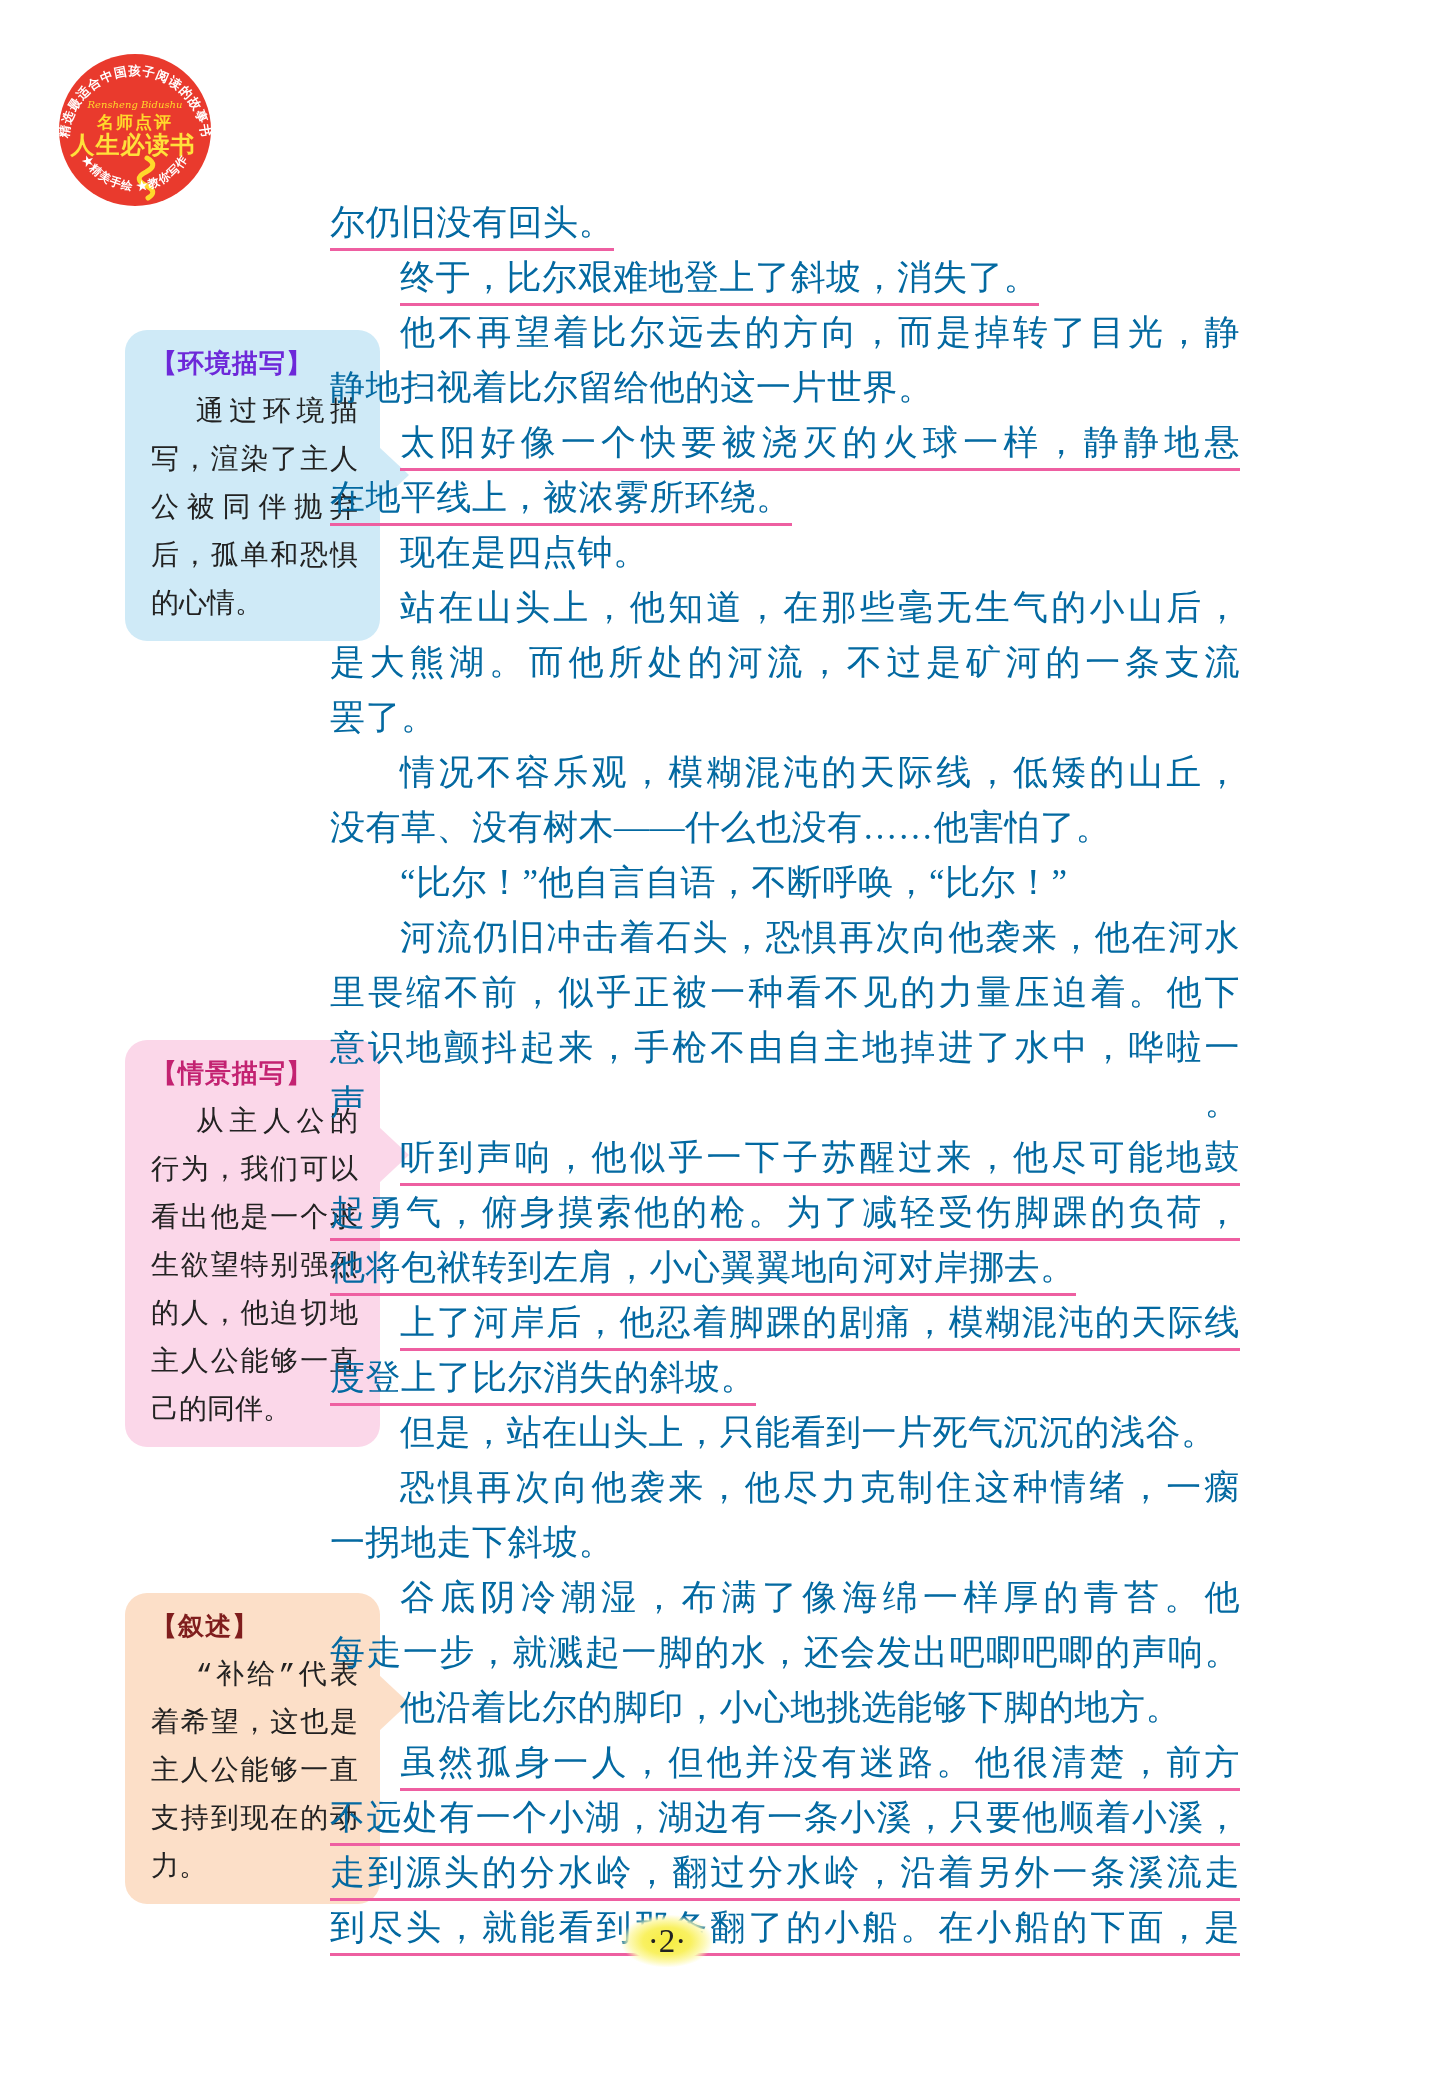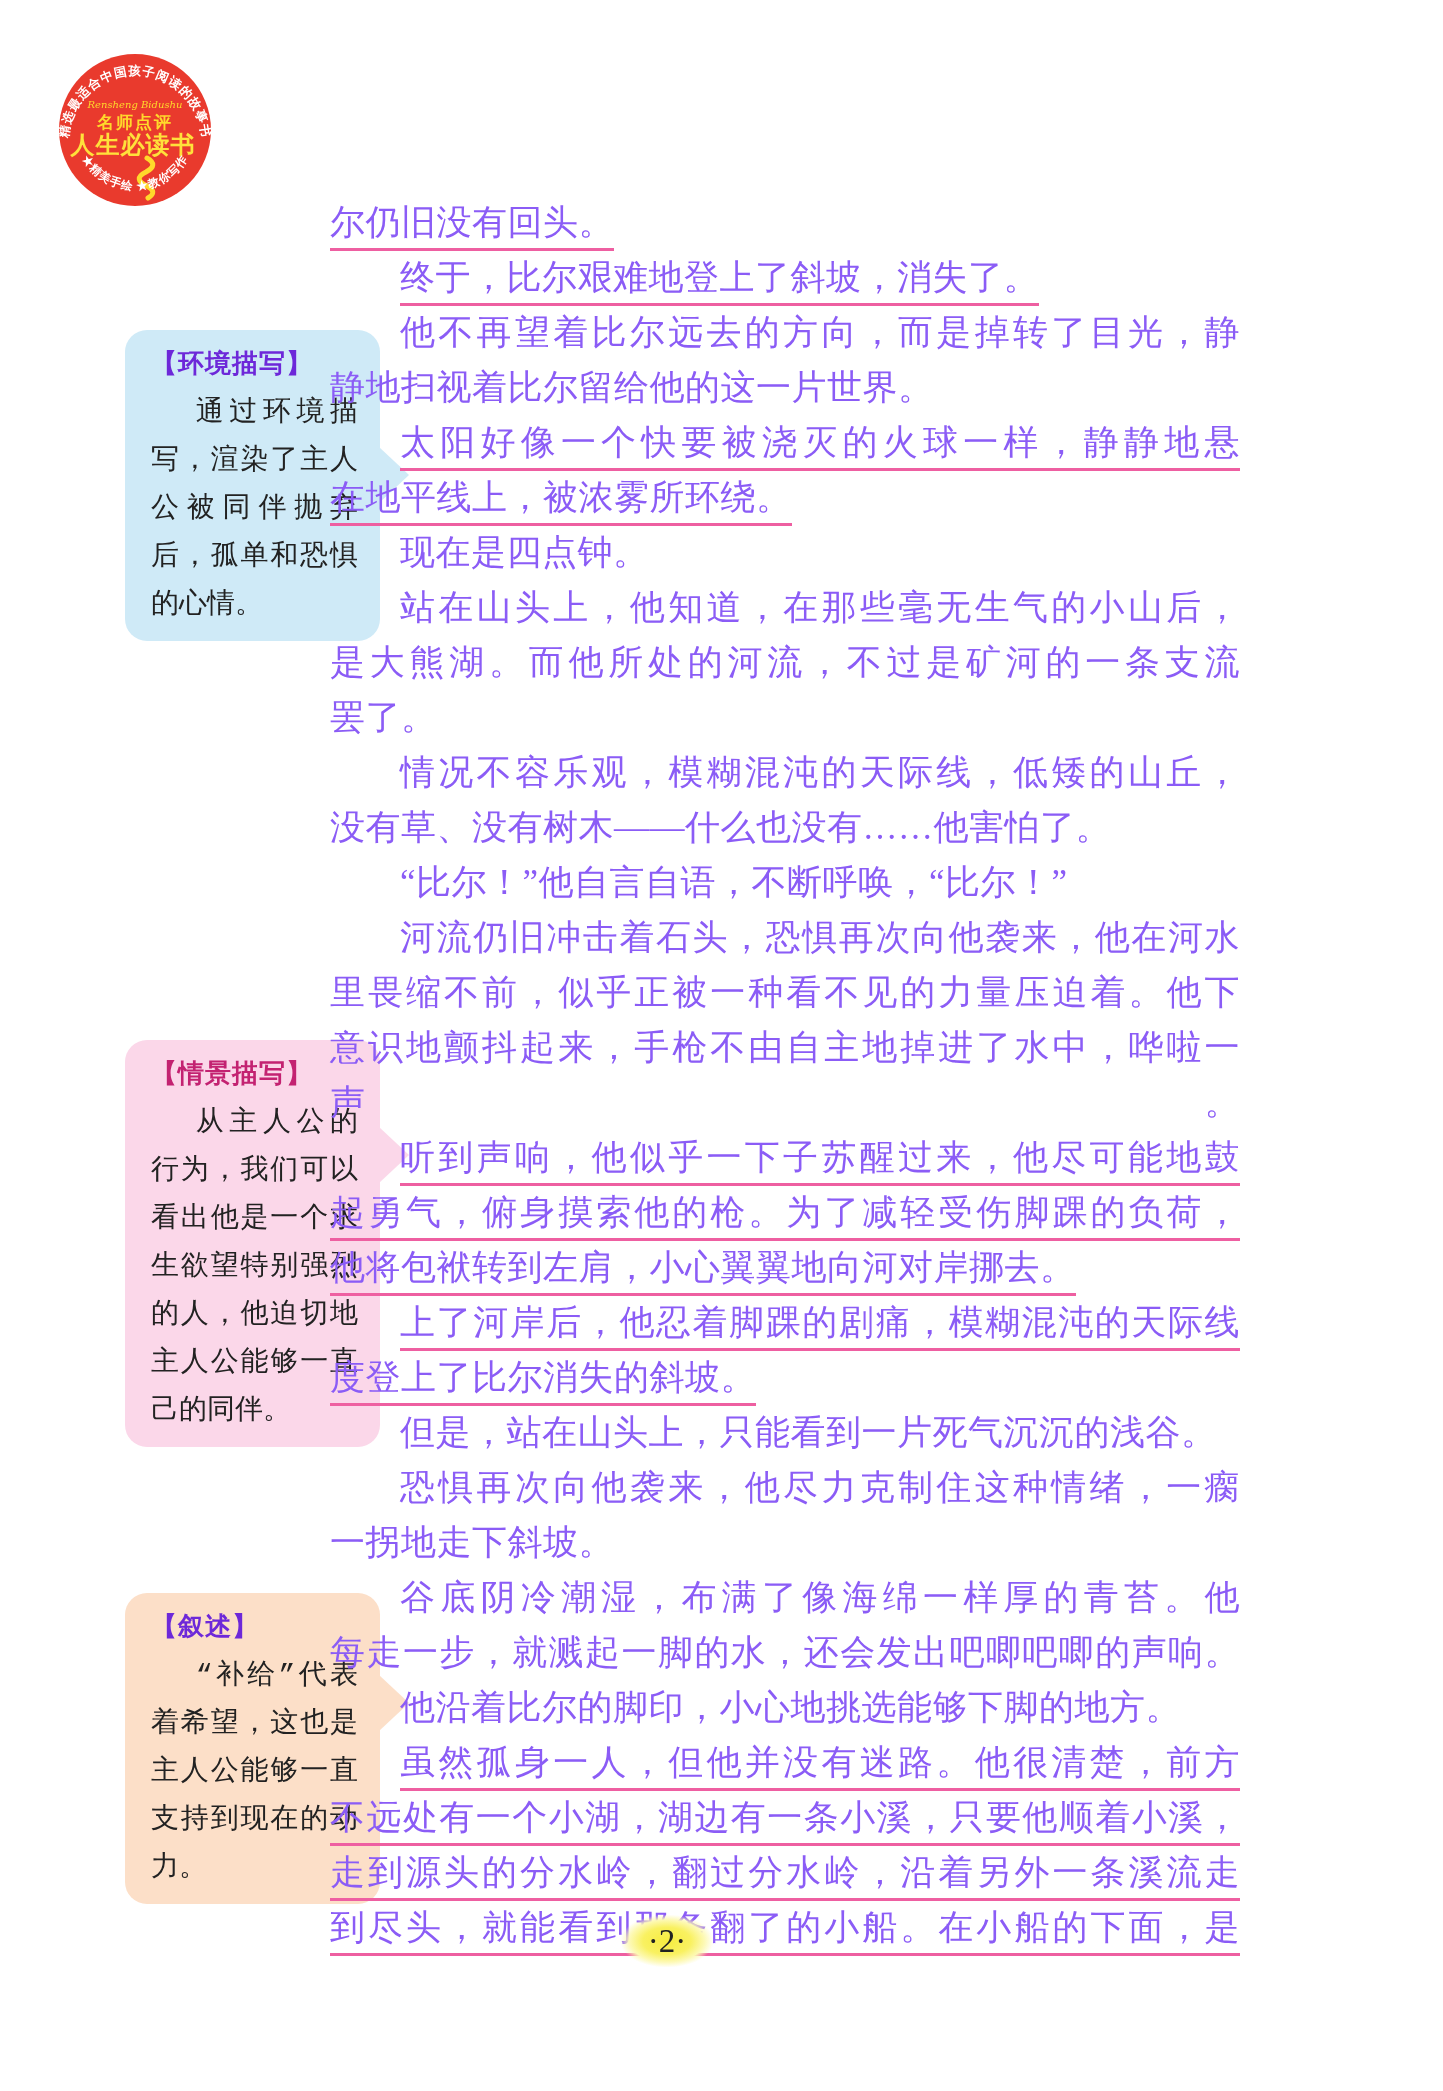--- a/index.html
+++ b/index.html
@@ -8,21 +8,21 @@
     font-family:"Liberation Serif","DejaVu Serif",serif;
     overflow:hidden;
   }
 
   
   .stamp{position:absolute;left:55px;top:50px;width:160px;height:160px;}
 
   
   .main-text{
     position:absolute;left:330px;top:195px;width:910px;
-    font-size:35px;color:#8b5cf6;line-height:55px;
+    font-size:35px;color:#0369a1;line-height:55px;
     letter-spacing:0.5px;
   }
   .tl{white-space:nowrap;}
   .tl.full{white-space:normal;text-align:justify;text-align-last:justify;}
   .tl.ind{text-indent:2em;}
   .tl .u{
     border-bottom:3px solid #ee5fa1;
     padding-bottom:6px;
   }
 
@@ -51,21 +51,21 @@
 
   .box-env{top:330px;background:#cfeaf7;}
   .box-env .ann-title{color:#6d28d9;}
   .box-env .ann-tail{top:117px;border-left:30px solid #cfeaf7;}
 
   .box-scene{top:1040px;background:#fbd7e9;}
   .box-scene .ann-title{color:#c32271;}
   .box-scene .ann-tail{top:87px;border-left:30px solid #fbd7e9;}
 
   .box-narr{top:1593px;background:#fcdfc8;}
-  .box-narr .ann-title{color:#6d28d9;}
+  .box-narr .ann-title{color:#7f1d1d;}
   .box-narr .ann-tail{top:82px;border-left:30px solid #fcdfc8;}
 
   
   .page-number{
     position:absolute;left:607px;top:1902px;width:120px;height:78px;
     text-align:center;line-height:78px;
     font-size:33px;color:#222;
     background:radial-gradient(ellipse 60px 34px at center,#f7ec3f 0%,#f9f161 40%,#fdf9b4 62%,rgba(255,255,255,0) 78%);
   }
 </style>

